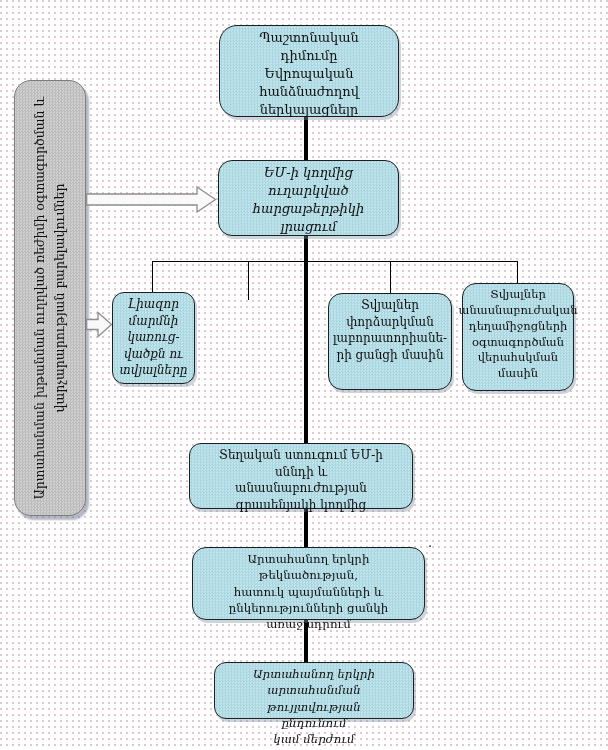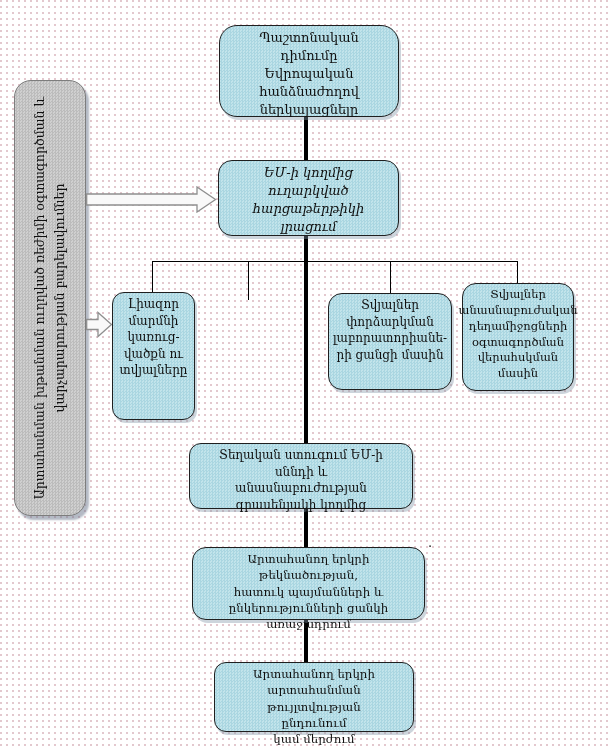--- a/index.html
+++ b/index.html
@@ -91,21 +91,21 @@
 հանձնաժողով
 ներկայացնելը</span>
   </div>
 
   <div class="node" style="left:218px;top:160px;width:181px;height:76px;border-radius:14px;font-size:13px;font-style:italic;">
     <span>ԵՄ-ի կողմից
 ուղարկված հարցաթերթիկի
 լրացում</span>
   </div>
 
-  <div class="node" style="left:112px;top:292px;width:83px;height:128px;border-radius:12px;font-size:12px;">
+  <div class="node" style="left:112px;top:292px;width:83px;height:92px;border-radius:12px;font-size:12px;font-style:italic;">
     <span>Լիազոր
 մարմնի
 կառուց-
 վածքն ու
 տվյալները</span>
   </div>
 
 
   <div class="node" style="left:328px;top:293px;width:124px;height:97px;border-radius:14px;font-size:12px;">
     <span>Տվյալներ
@@ -127,21 +127,21 @@
 անասնաբուժության
 գրասենյակի կողմից</span>
   </div>
 
   <div class="node" style="left:192px;top:547px;width:233px;height:73px;border-radius:14px;font-size:11.8px;">
     <span>Արտահանող երկրի թեկնածության,
 հատուկ պայմանների և
 ընկերությունների ցանկի առաջադրում</span>
   </div>
 
-  <div class="node" style="left:214px;top:662px;width:200px;height:70px;border-radius:12px;font-size:11.8px;">
+  <div class="node" style="left:214px;top:662px;width:200px;height:57px;border-radius:12px;font-size:11.8px;font-style:italic;">
     <span>Արտահանող երկրի արտահանման
 թույլտվության ընդունում
 կամ մերժում</span>
   </div>
 
   <div class="stray" style="left:428px;top:535px;">.</div>
 
 </div>
 
 </body></html>

